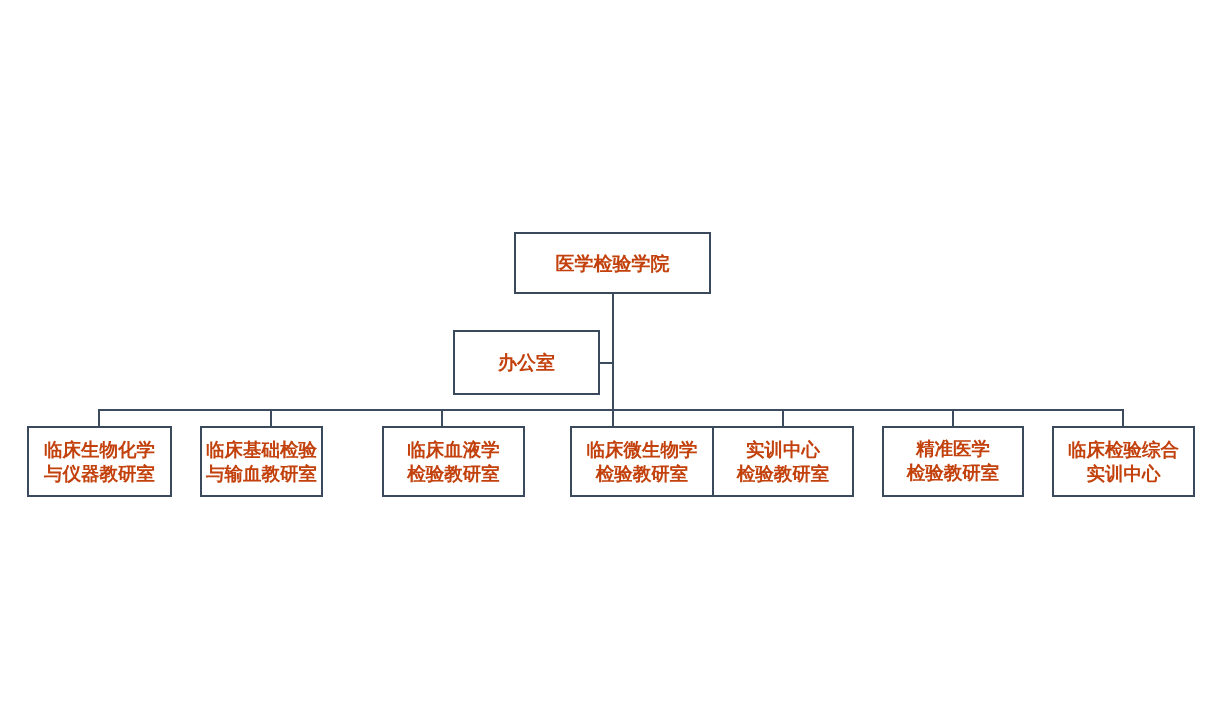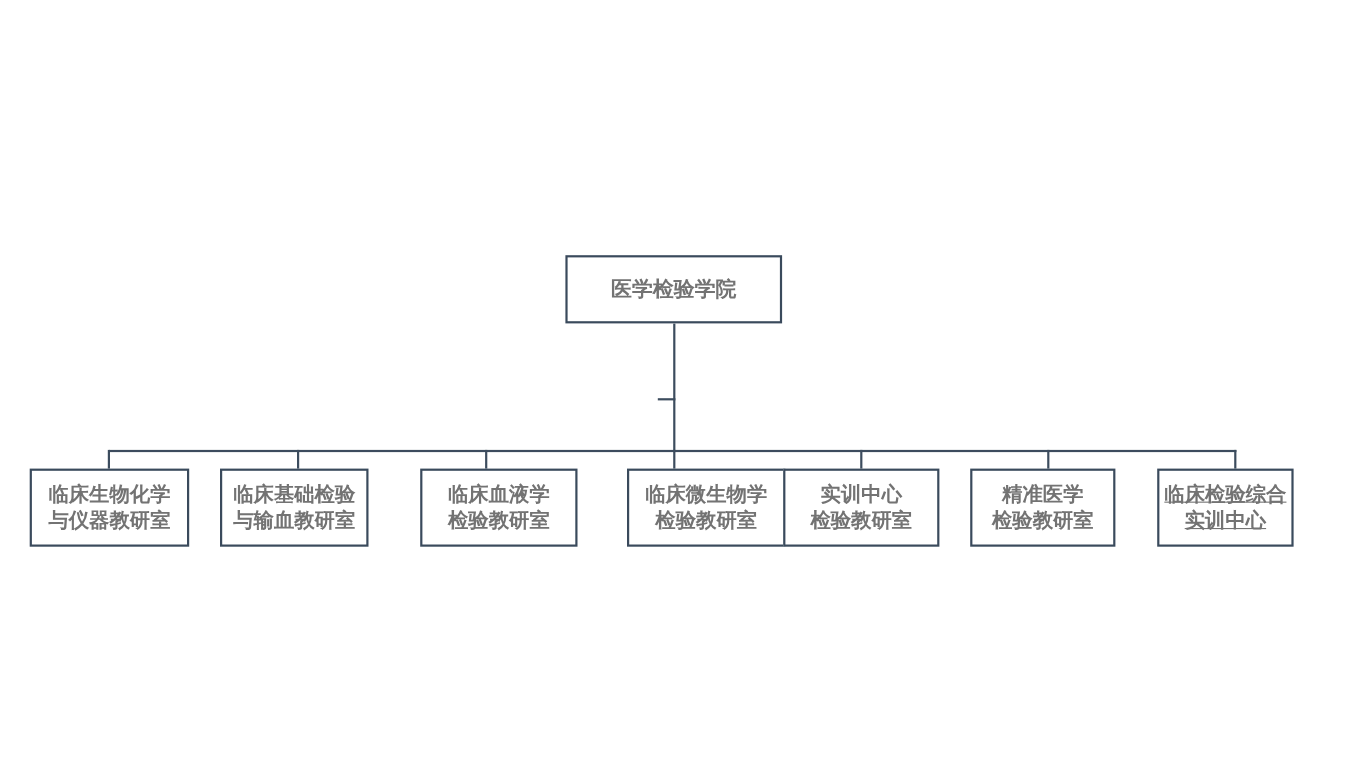--- a/index.html
+++ b/index.html
@@ -34,21 +34,21 @@
   
   .node {
     position: absolute;
     box-sizing: border-box;
     border: 2px solid #3a4a5c;
     background: #ffffff;
     display: flex;
     align-items: center;
     justify-content: center;
     text-align: center;
-    color: #737373;
+    color: #c2410c;
     font-weight: bold;
     line-height: 1.28;
     letter-spacing: 0px;
     white-space: pre-line;
   }
 
   .node-root {
     left: 514px;
     top: 232px;
     width: 197px;
@@ -85,35 +85,36 @@
   <div class="conn conn-v" style="left:98px; top:409px; height:18px;"></div>
   <div class="conn conn-v" style="left:270px; top:409px; height:18px;"></div>
   <div class="conn conn-v" style="left:441px; top:409px; height:18px;"></div>
   <div class="conn conn-v" style="left:612px; top:409px; height:18px;"></div>
   <div class="conn conn-v" style="left:782px; top:409px; height:18px;"></div>
   <div class="conn conn-v" style="left:952px; top:409px; height:18px;"></div>
   <div class="conn conn-v" style="left:1122px; top:409px; height:18px;"></div>
 
   <div class="node node-root">医学检验学院</div>
 
+  <div class="node node-office">办公室</div>
 
   <div class="node node-dept" style="left:27px; width:145px;">临床生物化学
 与仪器教研室</div>
 
-  <div class="node node-dept" style="left:200px; width:135px;">临床基础检验
+  <div class="node node-dept" style="left:200px; width:123px;">临床基础检验
 与输血教研室</div>
 
   <div class="node node-dept" style="left:371px; width:143px;margin-left:11px;">临床血液学
 检验教研室</div>
 
   <div class="node node-dept" style="left:570px; width:144px;">临床微生物学
 检验教研室</div>
 
   <div class="node node-dept" style="left:712px; width:142px;">实训中心
 检验教研室</div>
 
-  <div class="node node-dept" style="left:882px; width:132px;">精准医学
+  <div class="node node-dept" style="left:882px; width:142px;font-family:Liberation Serif, serif;">精准医学
 检验教研室</div>
 
-  <div class="node node-dept" style="left:1052px; width:124px;text-decoration:underline;">临床检验综合
+  <div class="node node-dept" style="left:1052px; width:143px;">临床检验综合
 实训中心</div>
 
 </div>
 
 </body></html>

